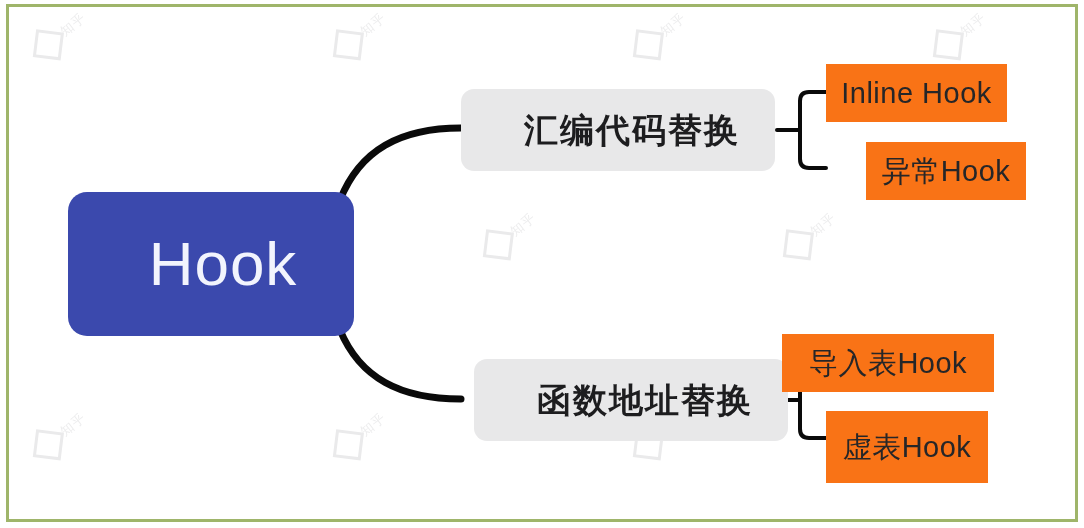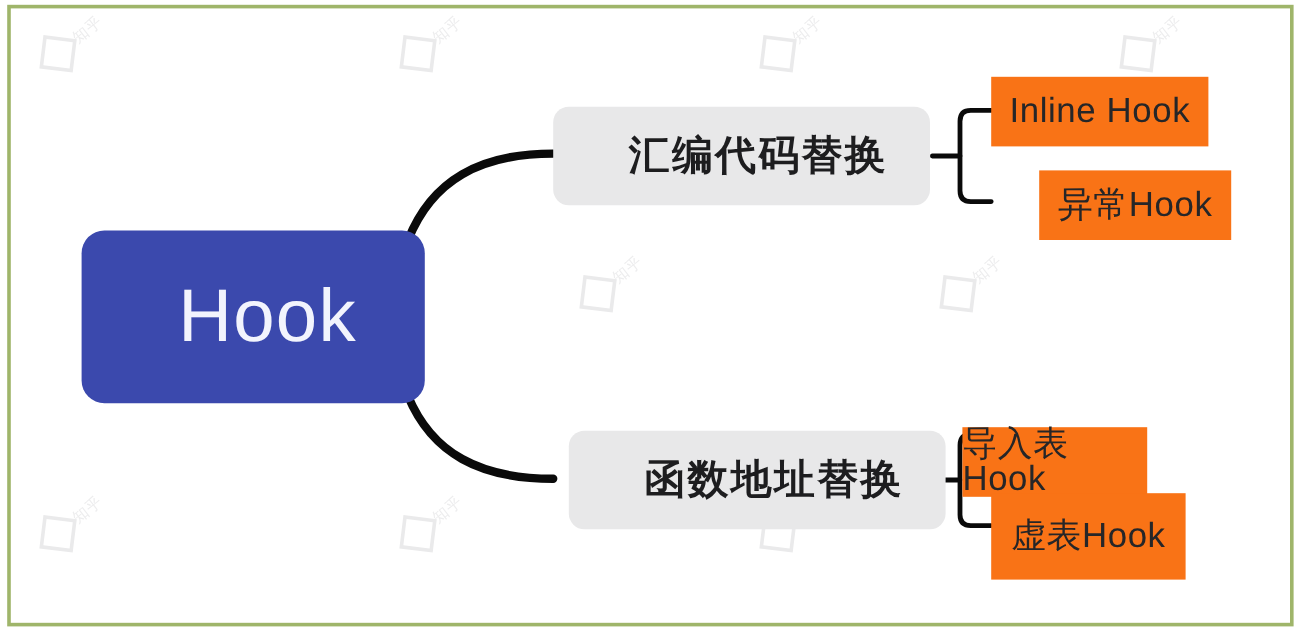--- a/index.html
+++ b/index.html
@@ -149,25 +149,24 @@
     height: 58px;
   }
   #node-leaf-exception {
     left: 826px;
     top: 142px;
     width: 160px;
     height: 58px;
     margin-left: 40px;
   }
   #node-leaf-import {
-    left: 802px;
+    left: 782px;
     top: 334px;
-    width: 154px;
+    width: 212px;
     height: 58px;
-    margin-top: 22px;
   }
   #node-leaf-vtable {
     left: 826px;
     top: 411px;
     width: 162px;
     height: 72px;
   }
 </style>
 </head>
 <body>

